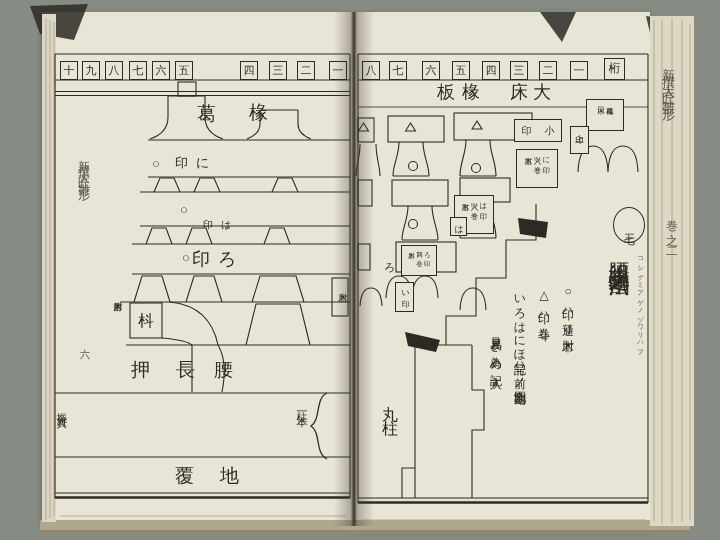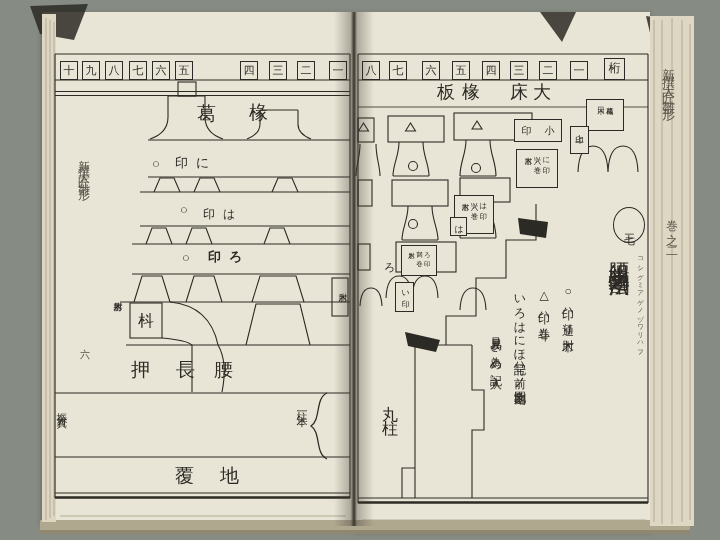--- a/index.html
+++ b/index.html
@@ -141,23 +141,23 @@
   <div class="nbox" style="left:269px;top:61px;z-index:5;">三</div>
   <div class="nbox" style="left:297px;top:61px;z-index:5;">二</div>
   <div class="nbox" style="left:329px;top:61px;z-index:5;">一</div>
 
   <div class="txt" style="left:197px;top:104px;font-size:19px;z-index:5;">葛</div>
   <div class="txt" style="left:249px;top:103px;font-size:19px;z-index:5;">椽</div>
 
   <div class="txt" style="left:152px;top:157px;font-size:13px;z-index:5;">○</div>
   <div class="txt" style="left:175px;top:156px;font-size:13px;letter-spacing:8px;z-index:5;">印に</div>
   <div class="txt" style="left:180px;top:203px;font-size:13px;z-index:5;">○</div>
-  <div class="txt" style="left:203px;top:208px;font-size:12px;letter-spacing:8px;z-index:5;">印は</div>
+  <div class="txt" style="left:203px;top:220px;font-size:10px;letter-spacing:8px;z-index:5;">印は</div>
   <div class="txt" style="left:182px;top:251px;font-size:13px;z-index:5;">○</div>
-  <div class="txt" style="left:208px;top:250px;font-size:13px;letter-spacing:8px;z-index:5;font-weight:bold;">印ろ</div>
+  <div class="txt" style="left:192px;top:250px;font-size:18px;letter-spacing:8px;z-index:5;">印ろ</div>
 
   <div class="txt vtext" style="left:113px;top:295px;font-size:9px;z-index:5;">拵肘木</div>
   <div class="txt" style="left:130px;top:303px;width:32px;height:35px;font-size:16px;line-height:35px;text-align:center;z-index:5;">枓</div>
   <div class="txt vtext" style="left:338px;top:286px;font-size:9px;z-index:5;">肘木</div>
 
   <div class="txt" style="left:131px;top:360px;font-size:19px;z-index:5;">押</div>
   <div class="txt" style="left:176px;top:360px;font-size:19px;z-index:5;">長</div>
   <div class="txt" style="left:214px;top:360px;font-size:19px;z-index:5;">腰</div>
   <div class="txt" style="left:175px;top:466px;font-size:19px;z-index:5;">覆</div>
   <div class="txt" style="left:220px;top:466px;font-size:19px;z-index:5;">地</div>

